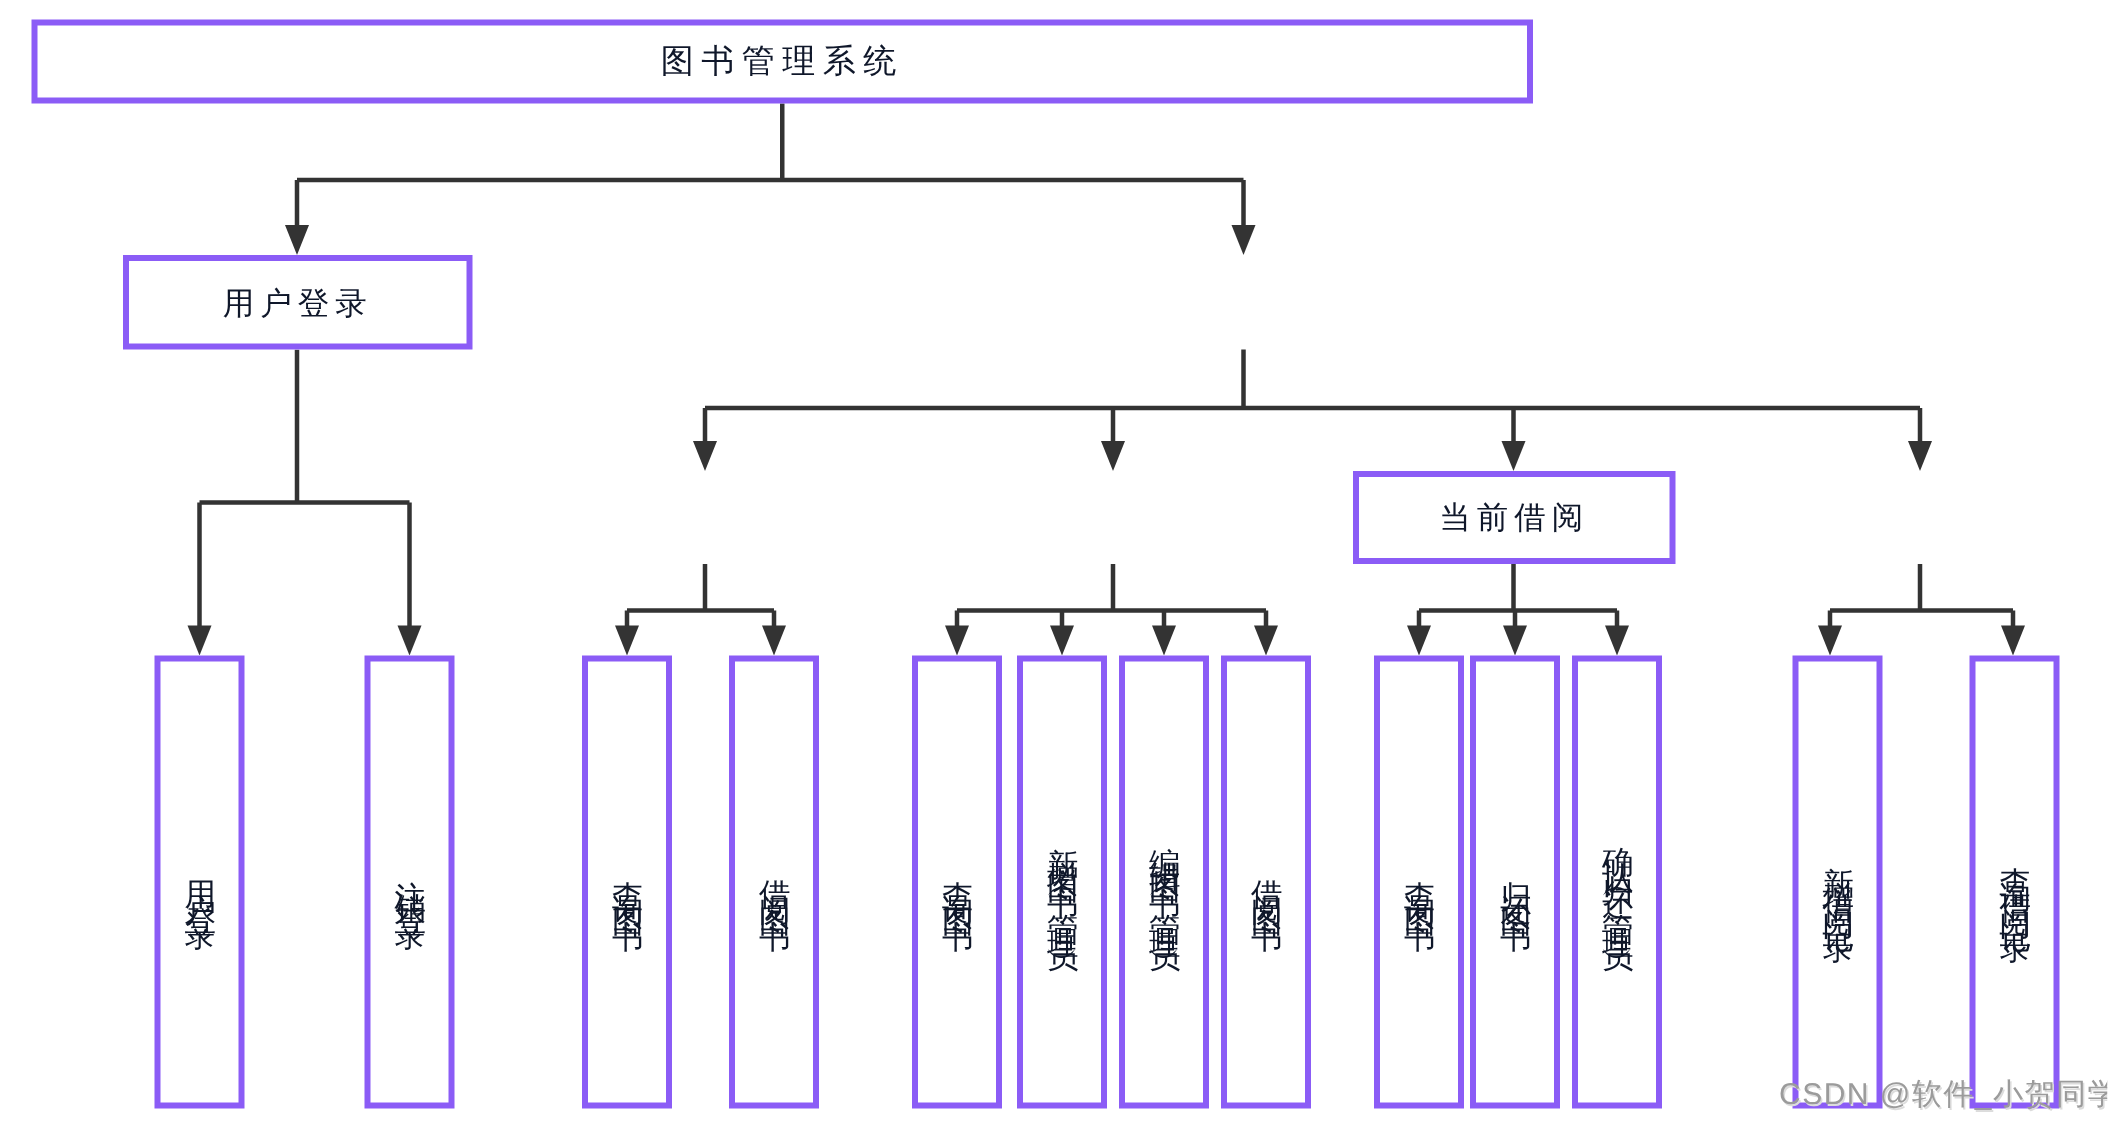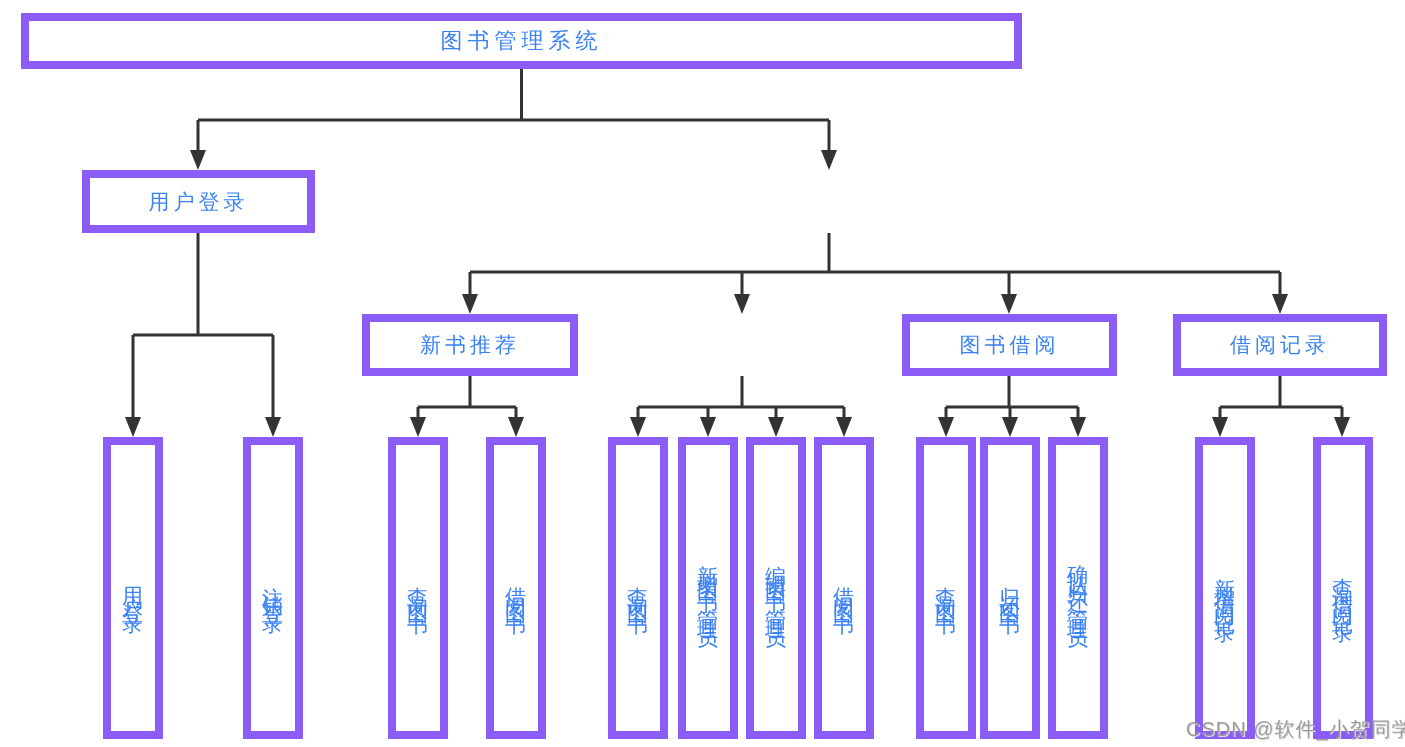--- a/index.html
+++ b/index.html
@@ -14,22 +14,22 @@
   .connectors {
     position: absolute;
     left: 0; top: 0;
     width: 1405px; height: 747px;
     z-index: 1;
   }
   .node {
     position: absolute;
     box-sizing: border-box;
     background: #ffffff;
-    border: 8px solid #8b5cf6;
-    color: #3b82f6;
+    border: 4px solid #8b5cf6;
+    color: #0f172a;
     display: flex;
     align-items: center;
     justify-content: center;
     z-index: 2;
     text-align: center;
   }
   .node.h { font-size: 21px; letter-spacing: 4px; }
   .node.root { font-size: 22px; letter-spacing: 5px; }
   .leaf .vtext {
     writing-mode: vertical-rl;
@@ -116,23 +116,21 @@
     <g fill="#333333" stroke="none">
       <polygon points="1212,417 1228,417 1220,437"></polygon>
       <polygon points="1334,417 1350,417 1342,437"></polygon>
     </g>
   </svg>
 
   <div class="node root h" style="left:21px; top:13px; width:1001px; height:56px;">图书管理系统</div>
 
   <div class="node h" style="left:82px; top:170px; width:233px; height:63px;">用户登录</div>
 
-  <div class="node h" style="left:362px; top:314px; width:216px; height:62px;">新书推荐</div>
-  <div class="node h" style="left:902px; top:314px; width:215px; height:62px;">图书借阅</div>
-  <div class="node h" style="left:1173px; top:314px; width:214px; height:62px;">借阅记录</div>
+  <div class="node h" style="left:902px; top:314px; width:215px; height:62px;">当前借阅</div>
 
   <div class="node leaf" style="left:103px; top:437px; width:60px; height:302px;">
     <span class="vtext">用户登录</span>
   </div>
   <div class="node leaf" style="left:243px; top:437px; width:60px; height:302px;">
     <span class="vtext">注销登录</span>
   </div>
 
   <div class="node leaf" style="left:388px; top:437px; width:60px; height:302px;">
     <span class="vtext">查询图书</span>

